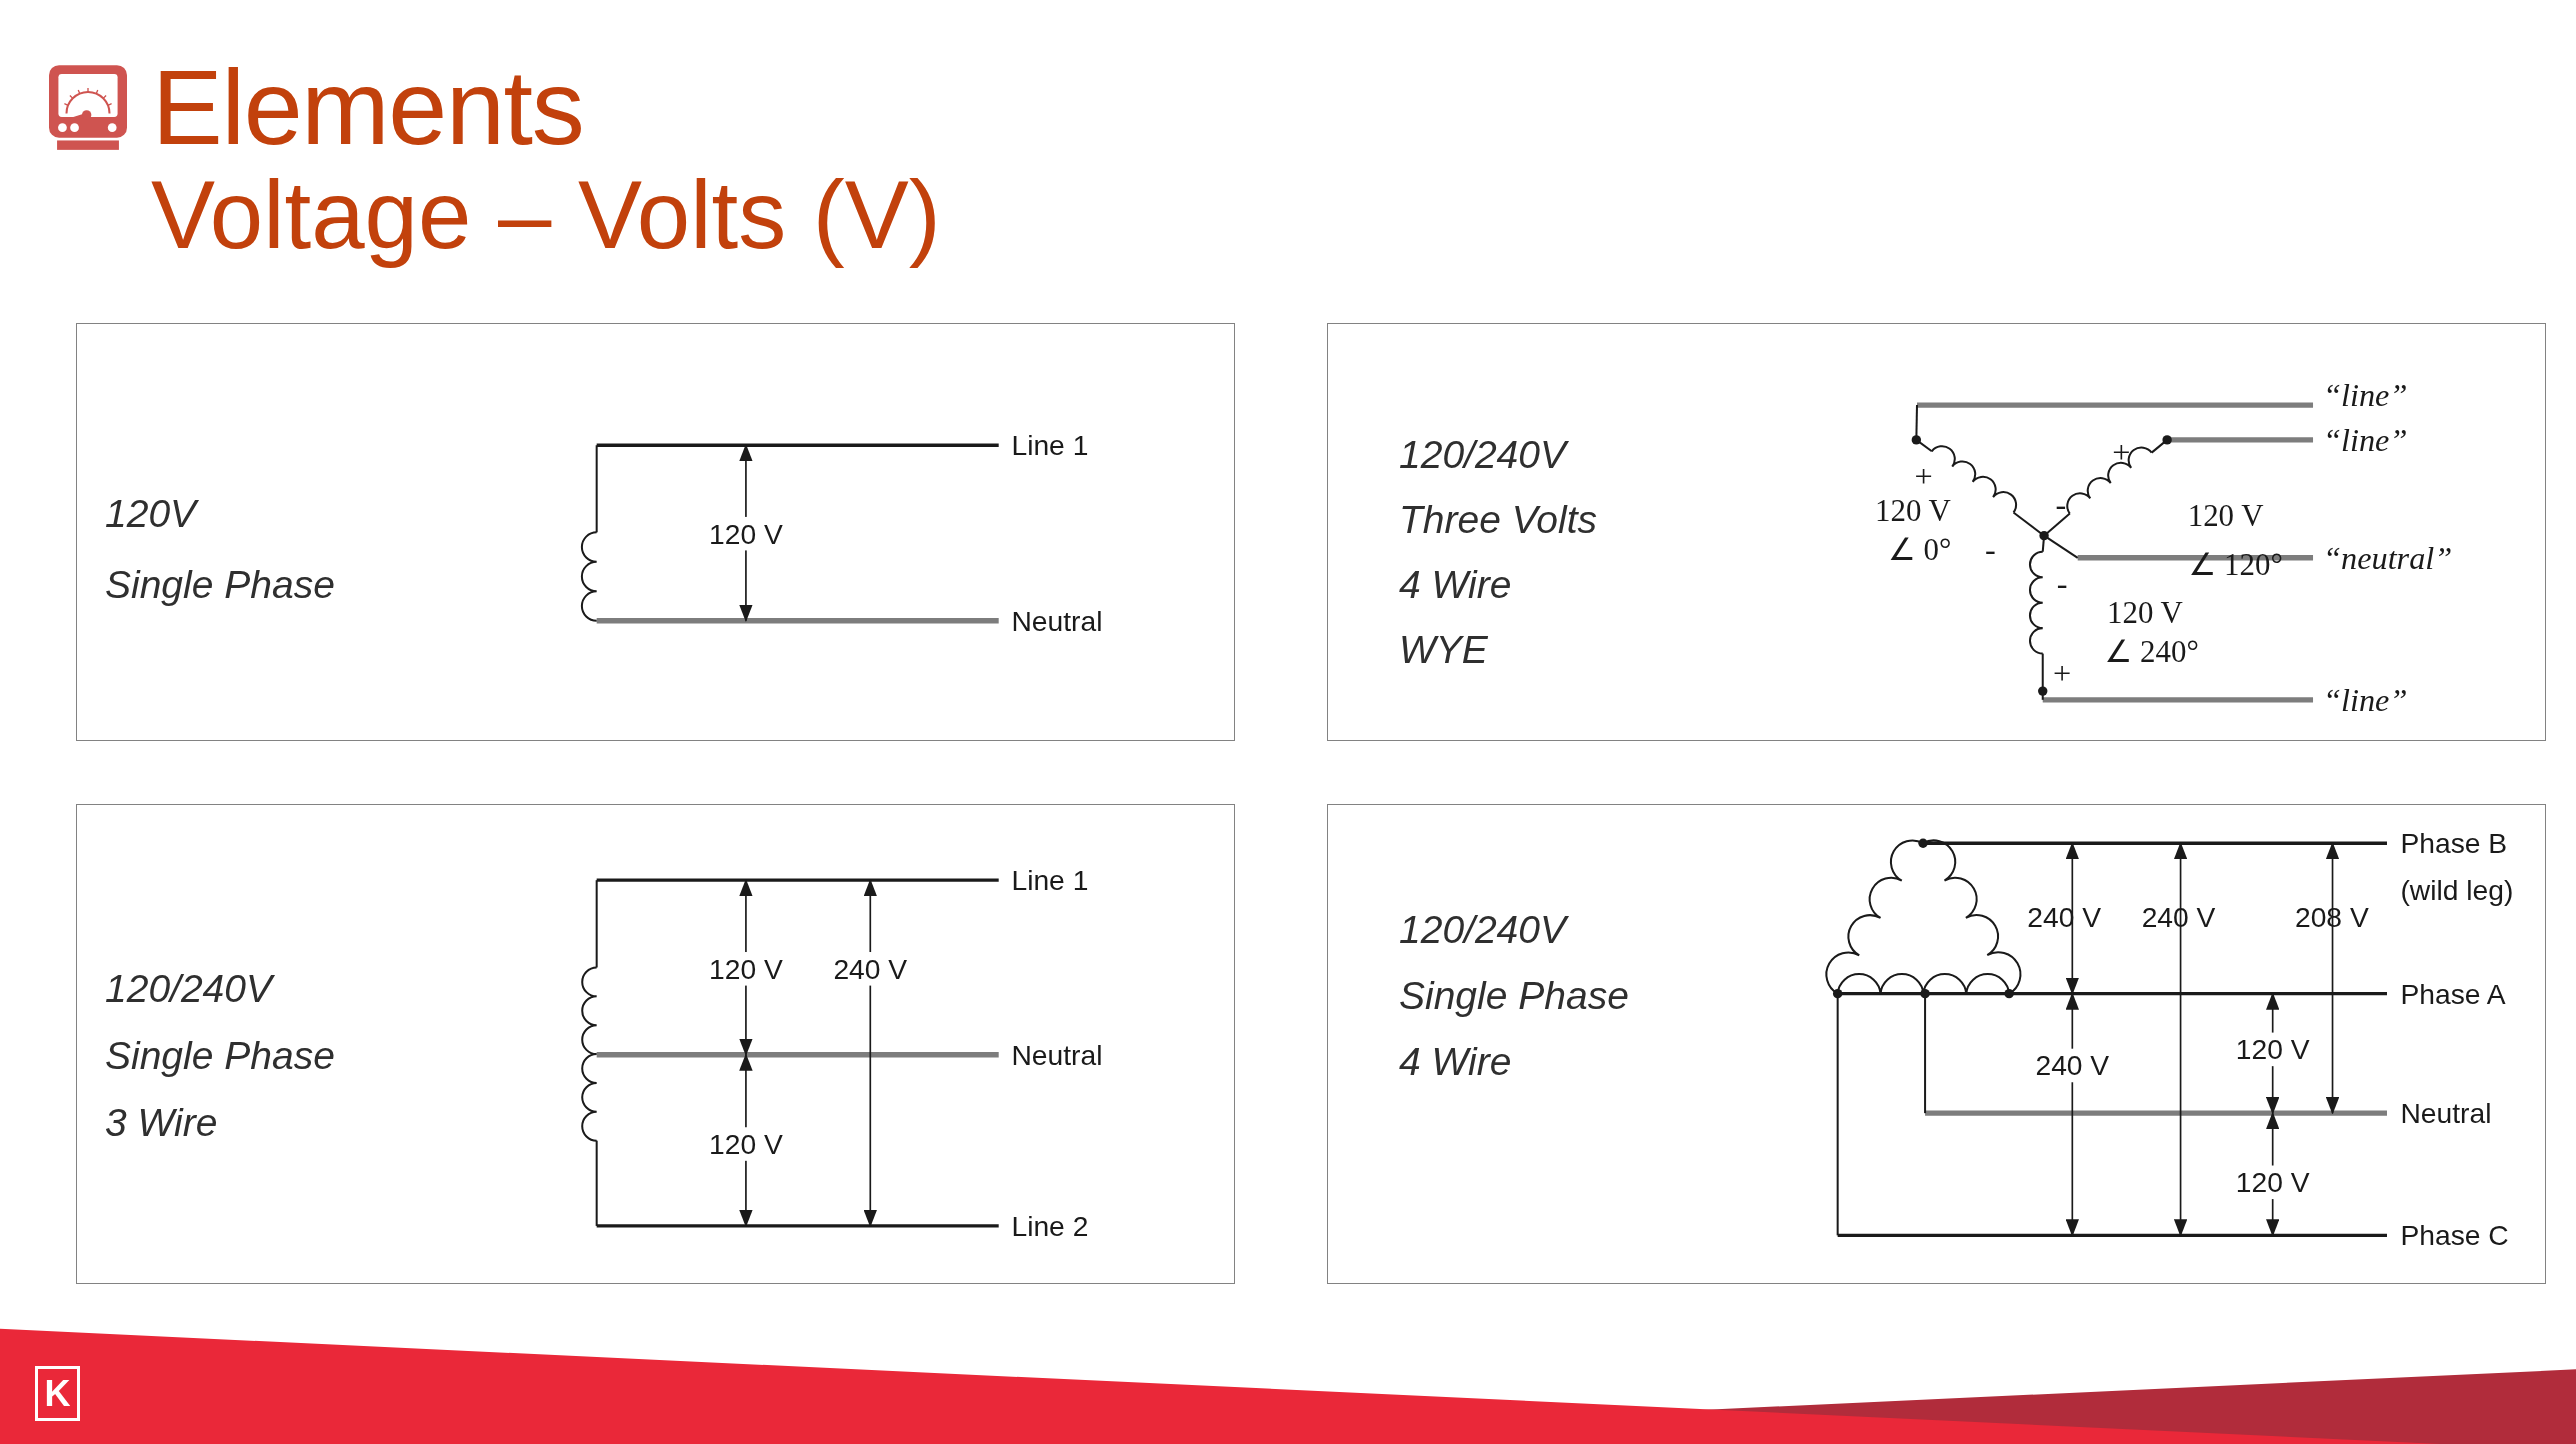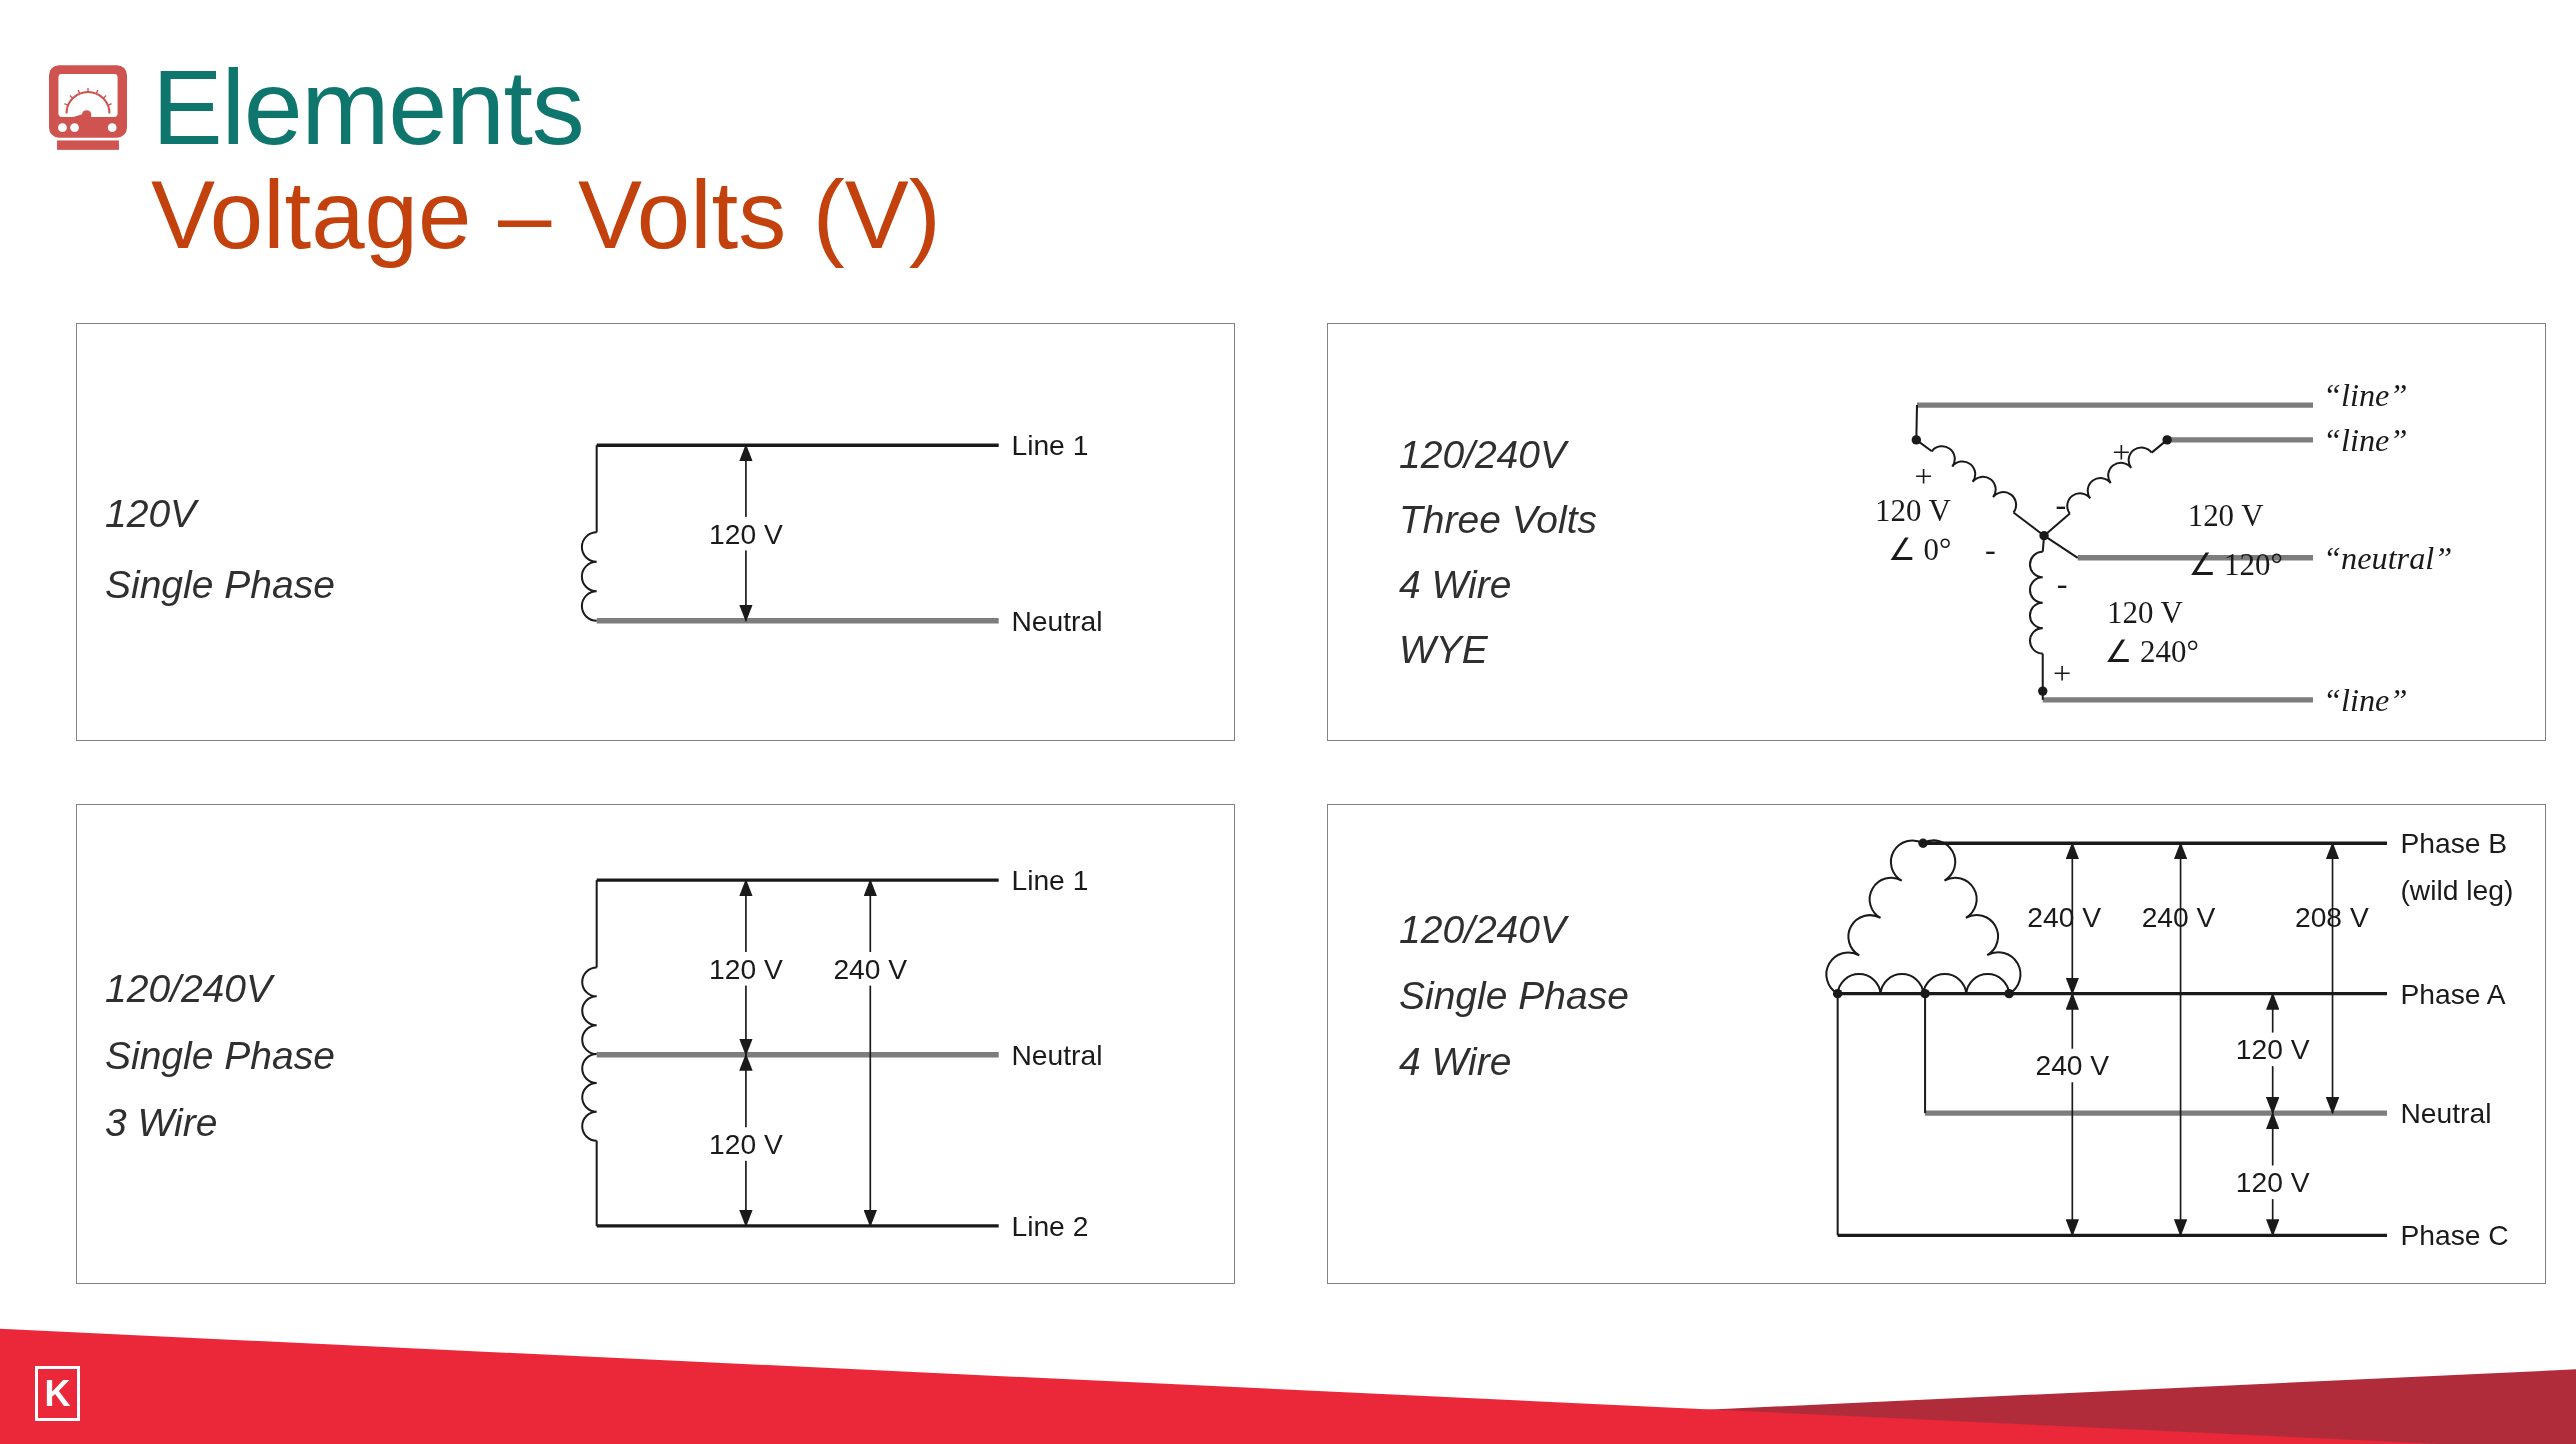--- a/index.html
+++ b/index.html
@@ -1,19 +1,19 @@
 <!DOCTYPE html>
 <html style="font-size:10.8px"><head>
 <meta charset="utf-8">
 <style>
   html,body{margin:0;padding:0;background:#fff;}
   body{width:2576px;height:1444px;position:relative;overflow:hidden;
        font-family:"Liberation Sans",sans-serif;}
   .abs{position:absolute;}
-  .title{left:152px;top:54px;font-size:106px;line-height:1;color:#0f766e;letter-spacing:-1.3px;}
+  .title{left:152px;top:54px;font-size:106px;line-height:1;color:#c2410c;letter-spacing:-1.3px;}
   .subtitle{left:151px;top:167px;font-size:96px;line-height:1;color:#c2410c;}
   .box{position:absolute;border:1.3px solid #828282;background:#fff;box-sizing:border-box;}
   #box1{left:76px;top:323px;width:1159px;height:418px;}
   #box2{left:1327px;top:323px;width:1219px;height:418px;}
   #box3{left:76px;top:804px;width:1159px;height:480px;}
   #box4{left:1327px;top:804px;width:1219px;height:480px;}
   .box>svg{position:absolute;left:0;top:0;width:100%;height:100%;}
   .desc{position:absolute;font-size:39px;line-height:71px;color:#2f2f2f;white-space:nowrap;font-style:italic;}
   #box1 .desc{left:28px;top:154px;}
   #box2 .desc{left:71px;top:98px;line-height:65px;}

